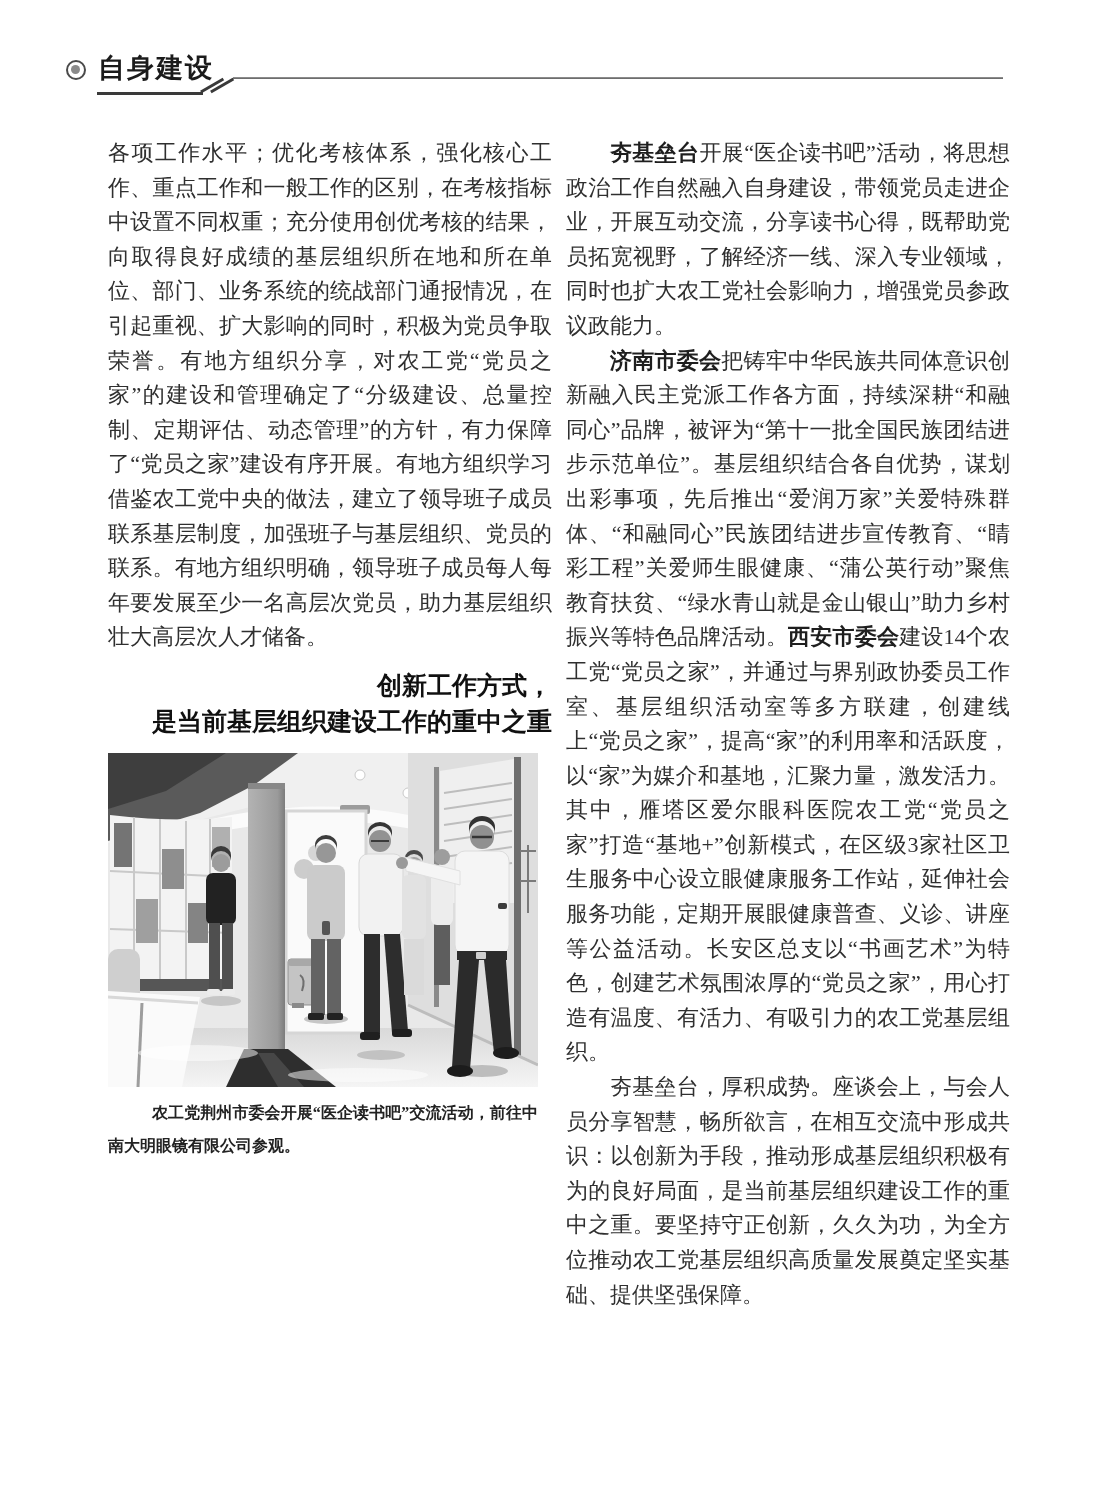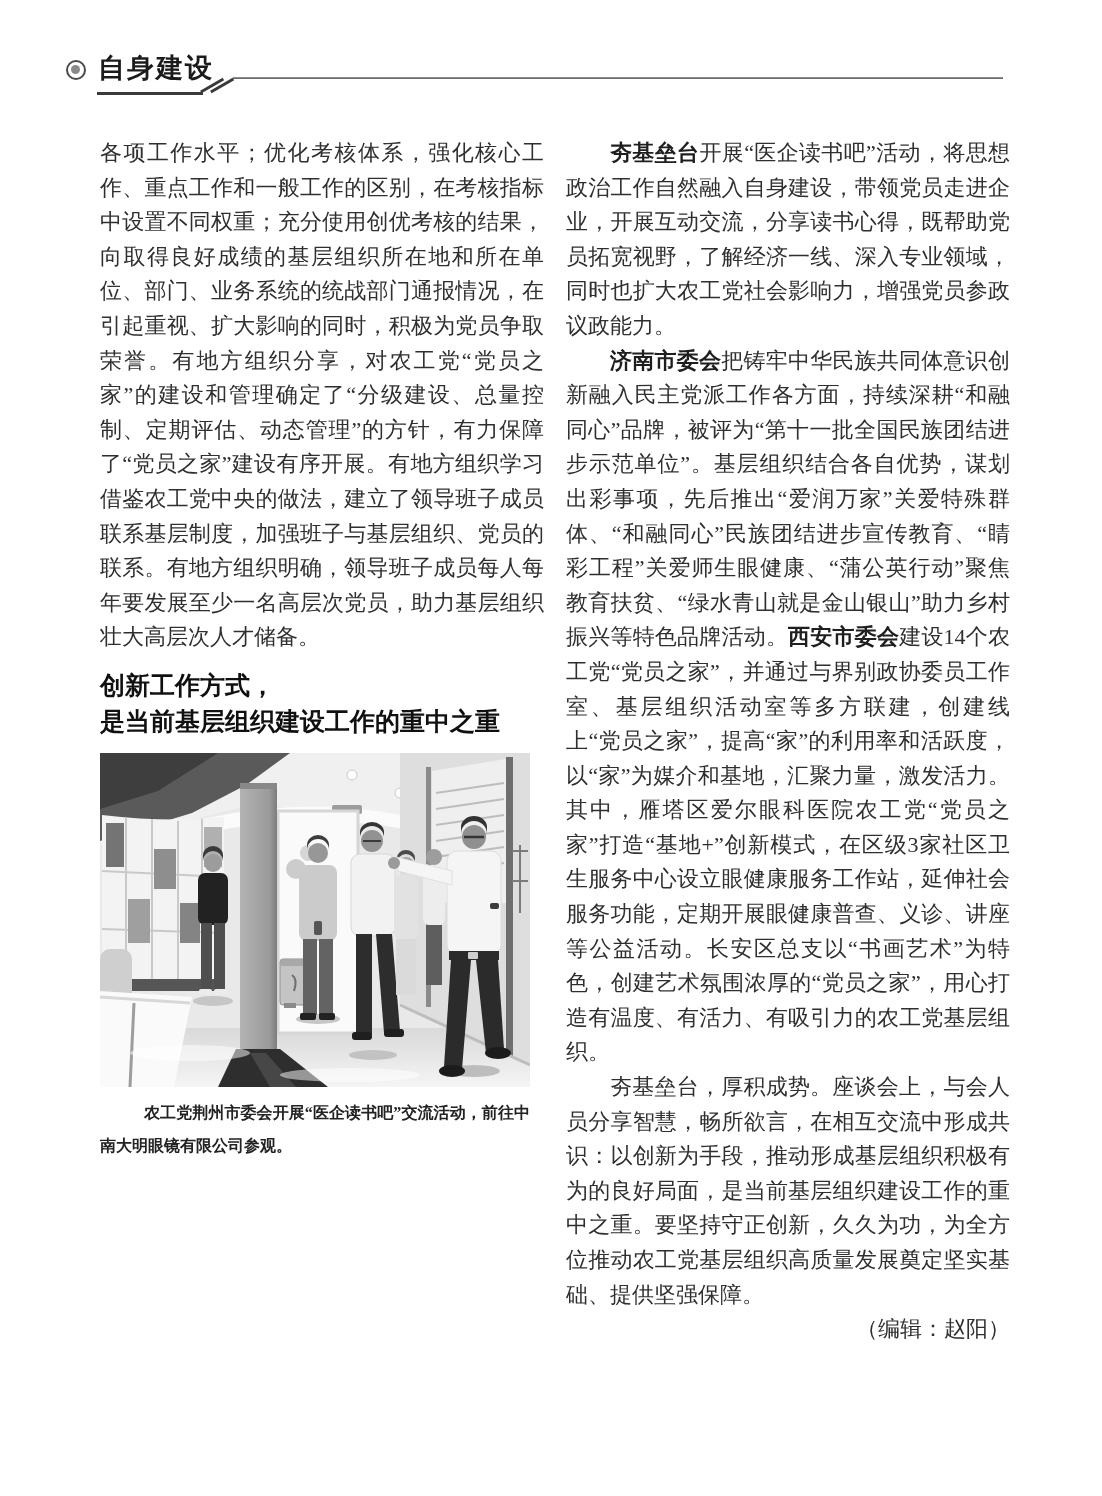--- a/index.html
+++ b/index.html
@@ -29,34 +29,34 @@
   .hdr-slash.s2 { left:209px; top:84px; }
   .hdr-rule { position:absolute; left:233px; top:77px; width:770px; height:2px;
     background:linear-gradient(#9a9a9a,#5f5f5f); }
 
   
   .col {
     position:absolute; top:136px; width:444px;
     font-size:22px; line-height:34.6px; text-align:justify;
     text-justify:inter-ideograph;
   }
-  .col-left  { left:100px; }
+  .col-left  { left:108px; }
   .col-right { left:566px; }
   .col p { margin:0; }
   .ind { text-indent:44px; }
   .lead {
     font-family:"Liberation Sans","DejaVu Sans",sans-serif;
     font-weight:700; color:#1e1e1e;
   }
 
   .subheading {
     margin:12px 0 14px 0;
     font-family:"Liberation Sans","DejaVu Sans",sans-serif;
     font-weight:700; font-size:25px; line-height:36px;
-    color:#101010; text-align:left;
+    color:#101010; text-align:right;
   }
 
   figure.article-figure { margin:12px 0 0 0; width:430px; }
   .photo-frame { width:430px; height:334px; display:block; }
   figcaption.photo-caption {
     margin-top:9px; font-weight:700; font-size:16px; line-height:33.5px;
     text-indent:44px; color:#222222; text-align:justify;
   }
 
   .editor { text-align:right; }
@@ -262,19 +262,18 @@
     </figure>
   </div>
 
   <div class="col col-right">
     <p class="ind"><span class="lead">夯基垒台</span><span>开展“医企读书吧”活动，将思想政治工作自然融入自身建设，带领党员走进企业，开展互动交流，分享读书心得，既帮助党员拓宽视野，了解经济一线、深入专业领域，同时也扩大农工党社会影响力，增强党员参政议政能力。</span></p>
 
     <p class="ind"><span class="lead">济南市委会</span><span>把铸牢中华民族共同体意识创新融入民主党派工作各方面，持续深耕“和融同心”品牌，被评为“第十一批全国民族团结进步示范单位”。基层组织结合各自优势，谋划出彩事项，先后推出“爱润万家”关爱特殊群体、“和融同心”民族团结进步宣传教育、“睛彩工程”关爱师生眼健康、“蒲公英行动”聚焦教育扶贫、“绿水青山就是金山银山”助力乡村振兴等特色品牌活动。</span><span class="lead">西安市委会</span><span>建设14个农工党“党员之家”，并通过与界别政协委员工作室、基层组织活动室等多方联建，创建线上“党员之家”，提高“家”的利用率和活跃度，以“家”为媒介和基地，汇聚力量，激发活力。其中，雁塔区爱尔眼科医院农工党“党员之家”打造“基地+”创新模式，在区级3家社区卫生服务中心设立眼健康服务工作站，延伸社会服务功能，定期开展眼健康普查、义诊、讲座等公益活动。长安区总支以“书画艺术”为特色，创建艺术氛围浓厚的“党员之家”，用心打造有温度、有活力、有吸引力的农工党基层组织。</span></p>
 
     <p class="ind">夯基垒台，厚积成势。座谈会上，与会人员分享智慧，畅所欲言，在相互交流中形成共识：以创新为手段，推动形成基层组织积极有为的良好局面，是当前基层组织建设工作的重中之重。要坚持守正创新，久久为功，为全方位推动农工党基层组织高质量发展奠定坚实基础、提供坚强保障。</p>
 
-    <p class="editor">（编辑：赵阳）</p>
   </div>
 
   <div class="footer-pagenum">46</div>
   <div class="footer-center">前进论坛　2024 年11月</div>
 
 </div>
 
 </body></html>

